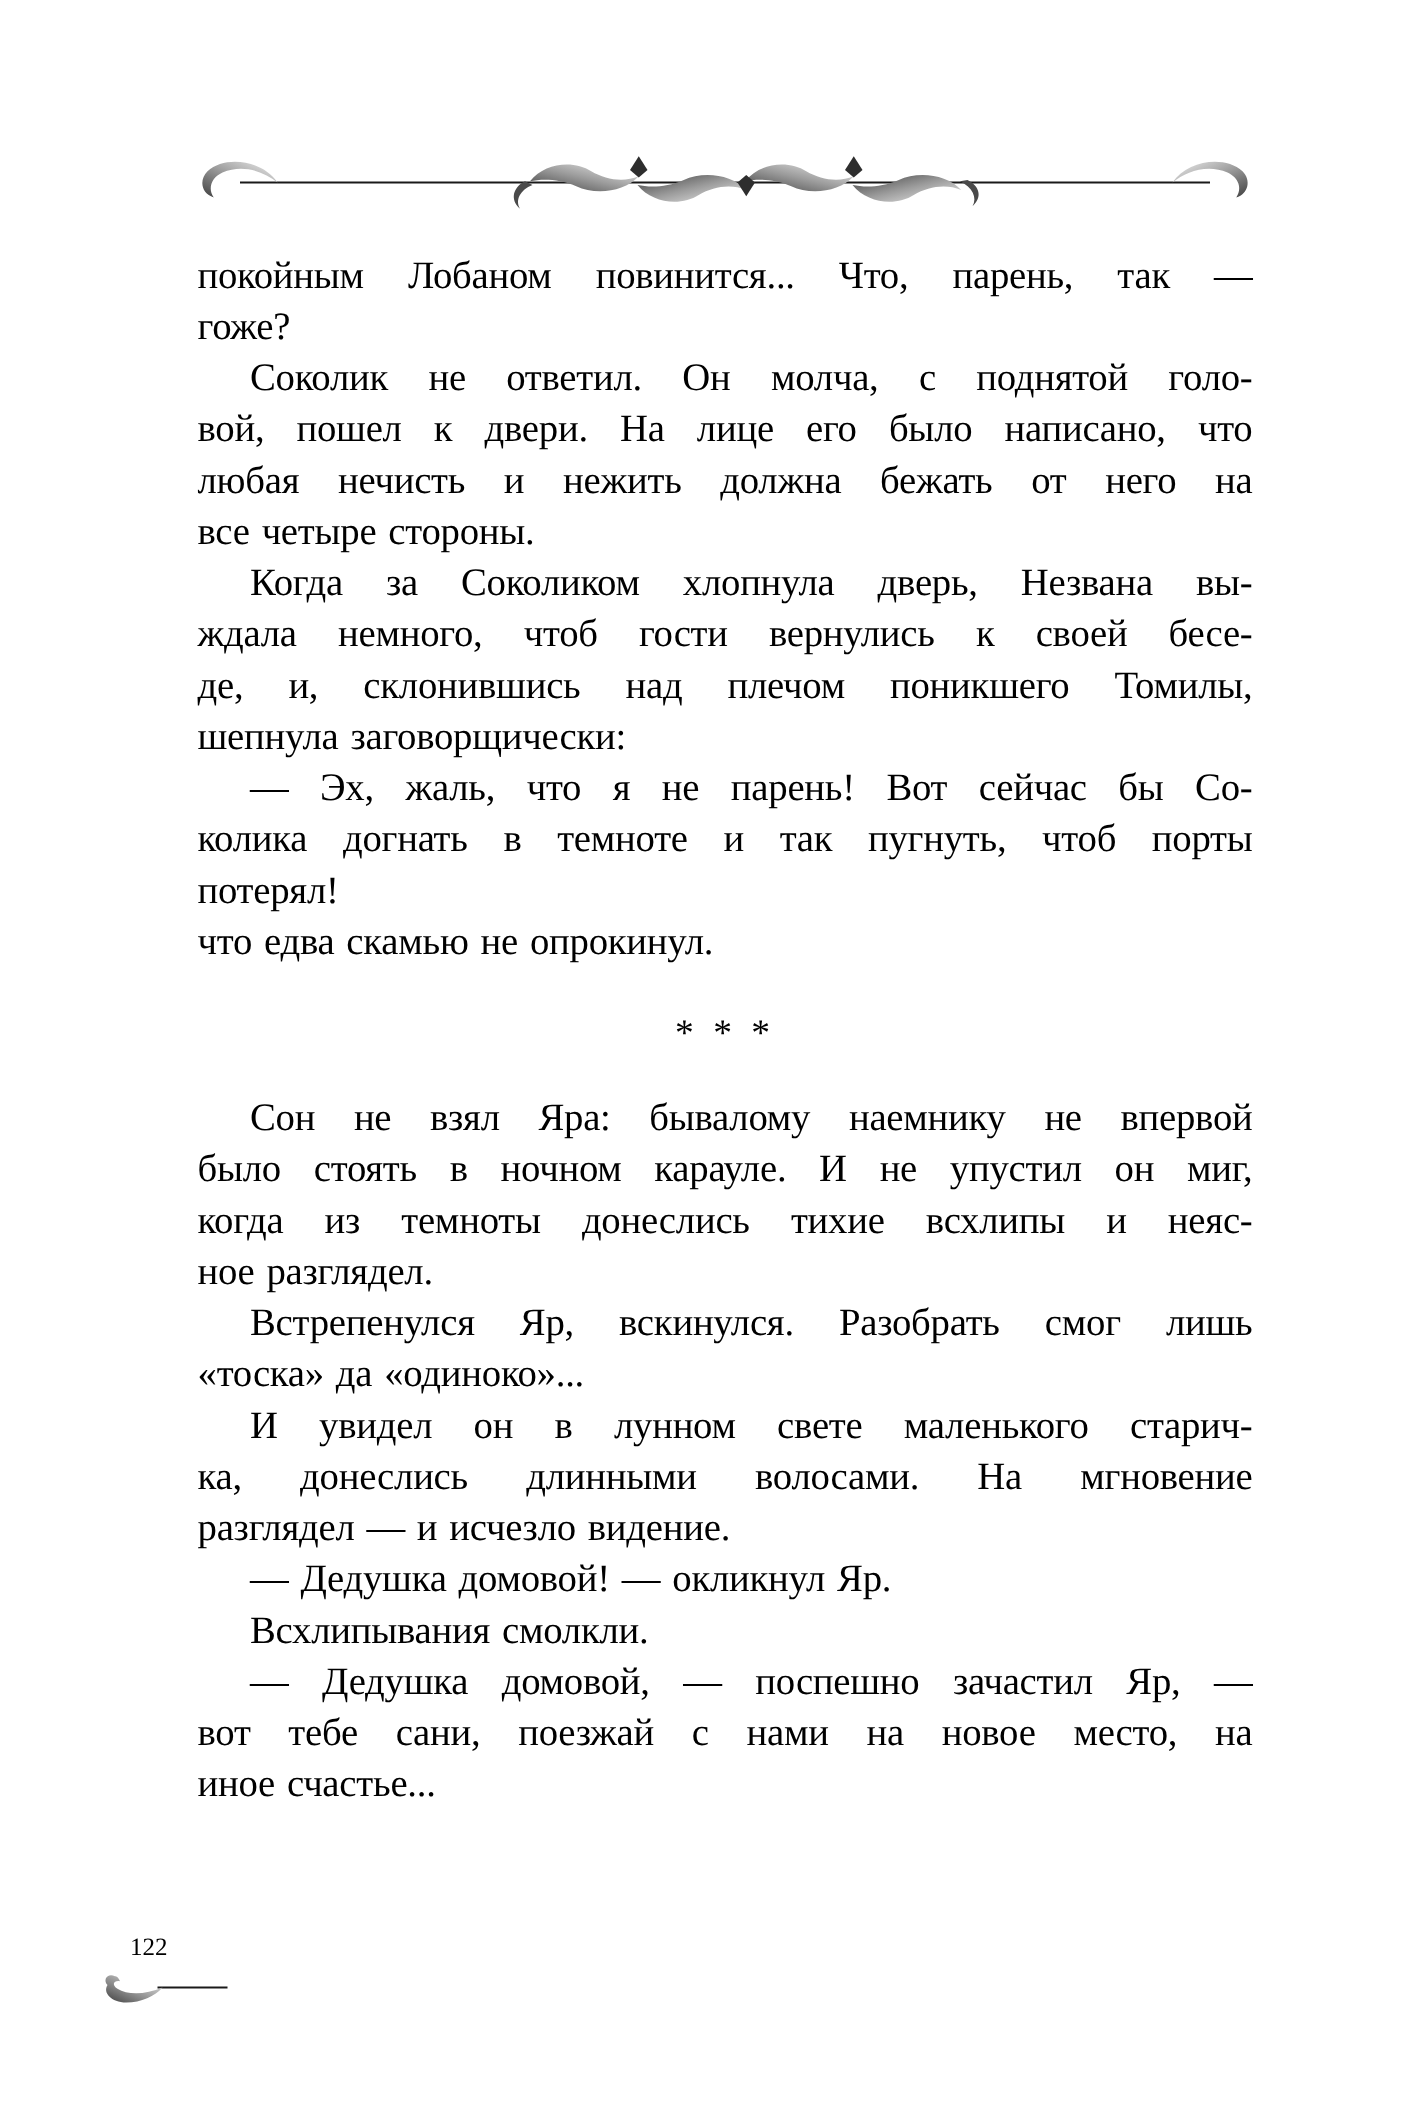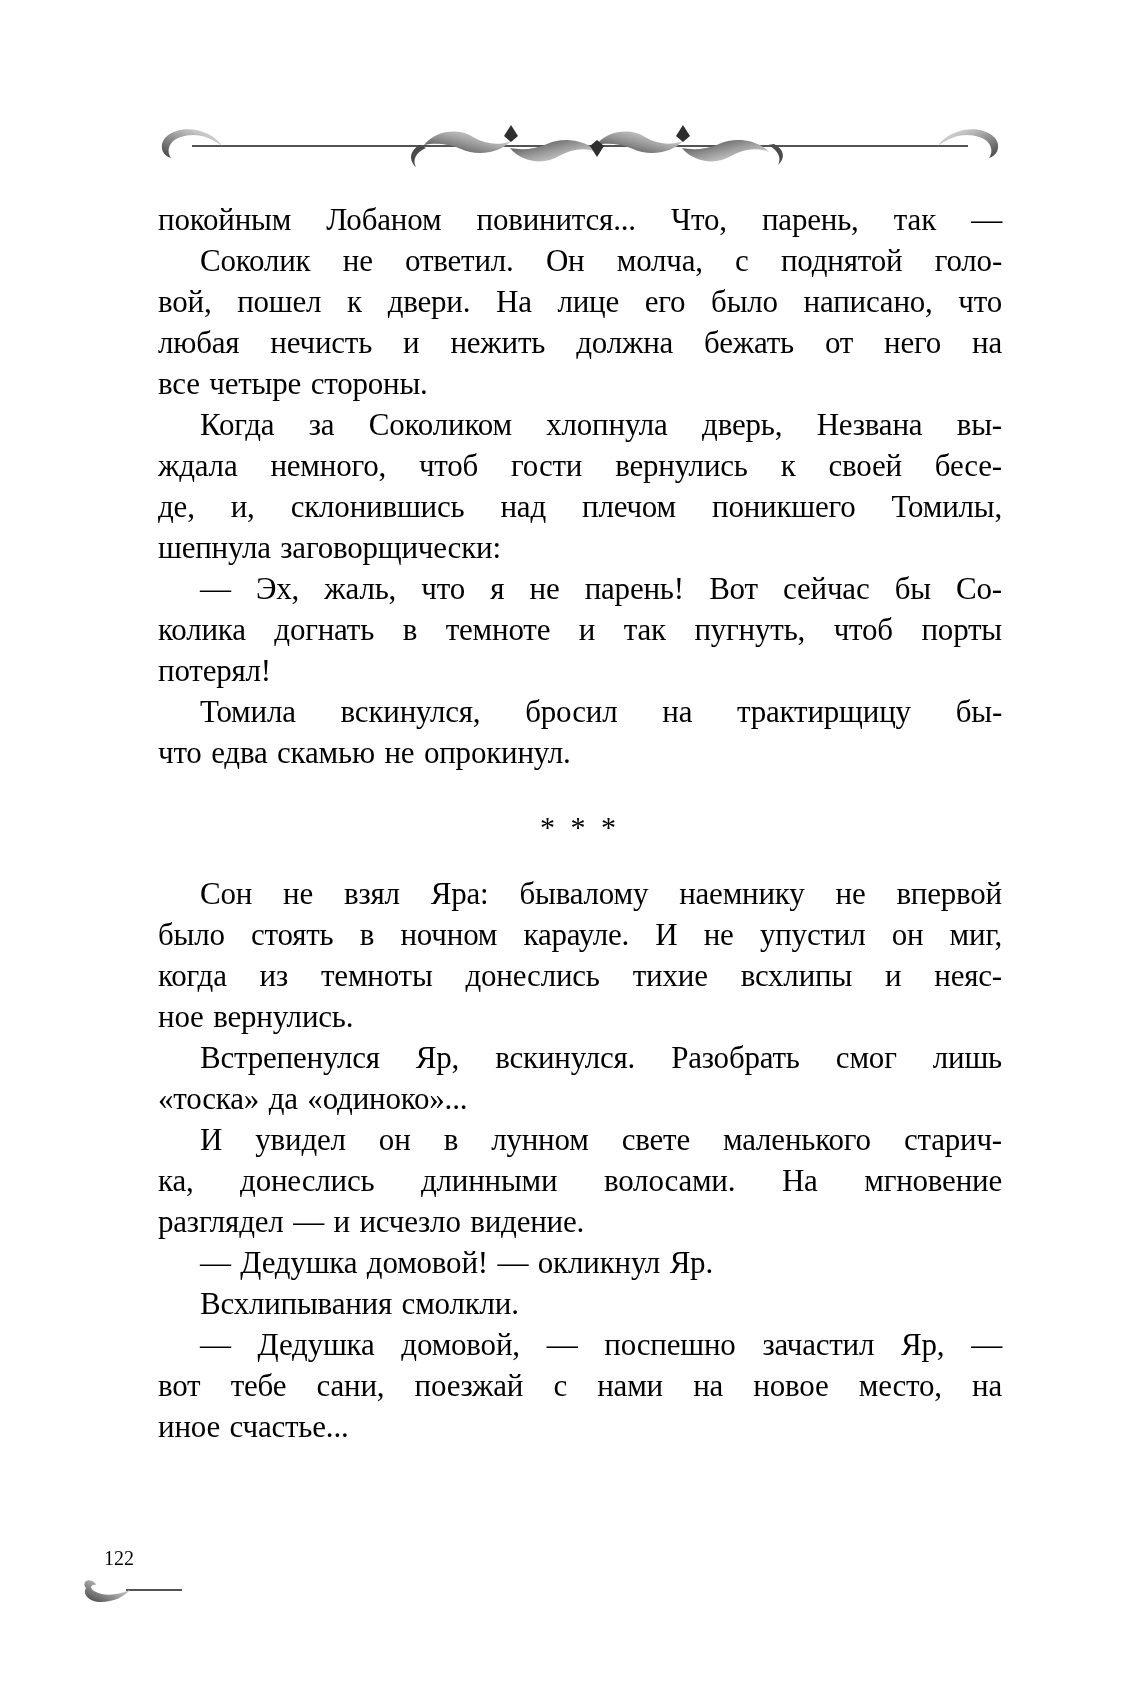--- a/index.html
+++ b/index.html
@@ -77,50 +77,50 @@
     <path d="M346,12 l7,-11 7,11 -7,6 Z" fill="#2e2e2e"></path>
     <path d="M518,12 l7,-11 7,11 -7,6 Z" fill="#2e2e2e"></path>
     <path d="M430,30 l-7,11 -7,-11 7,-6 Z" fill="#2e2e2e" transform="translate(16,-8)"></path>
     <path d="M610,21 C620,26 624,34 620,41 C628,34 626,25 616,20 Z" fill="#4a4a4a"></path>
   </svg>
 
   <div class="text-column">
     <div id="part1">
         <div class="paragraph">
           <div class="line">покойным Лобаном повинится... Что, парень, так —</div>
+          <div class="line last">гоже?</div>
         </div>
         <div class="paragraph">
           <div class="line indent">Соколик не ответил. Он молча, с поднятой голо-</div>
           <div class="line">вой, пошел к двери. На лице его было написано, что</div>
           <div class="line">любая нечисть и нежить должна бежать от него на</div>
           <div class="line last">все четыре стороны.</div>
         </div>
         <div class="paragraph">
           <div class="line indent">Когда за Соколиком хлопнула дверь, Незвана вы-</div>
           <div class="line">ждала немного, чтоб гости вернулись к своей бесе-</div>
           <div class="line">де, и, склонившись над плечом поникшего Томилы,</div>
           <div class="line last">шепнула заговорщически:</div>
         </div>
         <div class="paragraph">
           <div class="line indent">— Эх, жаль, что я не парень! Вот сейчас бы Со-</div>
           <div class="line">колика догнать в темноте и так пугнуть, чтоб порты</div>
           <div class="line last">потерял!</div>
         </div>
         <div class="paragraph">
-          <div class="line indent">Томила вскинулся, бросил на трактирщицу бы-</div>
           <div class="line last">что едва скамью не опрокинул.</div>
         </div>
       </div>
     <div class="separator">* * *</div>
     <div id="part2">
         <div class="paragraph">
           <div class="line indent">Сон не взял Яра: бывалому наемнику не впервой</div>
           <div class="line">было стоять в ночном карауле. И не упустил он миг,</div>
           <div class="line">когда из темноты донеслись тихие всхлипы и неяс-</div>
-          <div class="line last">ное вернулись.</div>
+          <div class="line last">ное разглядел.</div>
         </div>
         <div class="paragraph">
           <div class="line indent">Встрепенулся Яр, вскинулся. Разобрать смог лишь</div>
           <div class="line last">«тоска» да «одиноко»...</div>
         </div>
         <div class="paragraph">
           <div class="line indent">И увидел он в лунном свете маленького старич-</div>
           <div class="line">ка, донеслись длинными волосами. На мгновение</div>
           <div class="line last">разглядел — и исчезло видение.</div>
         </div>

